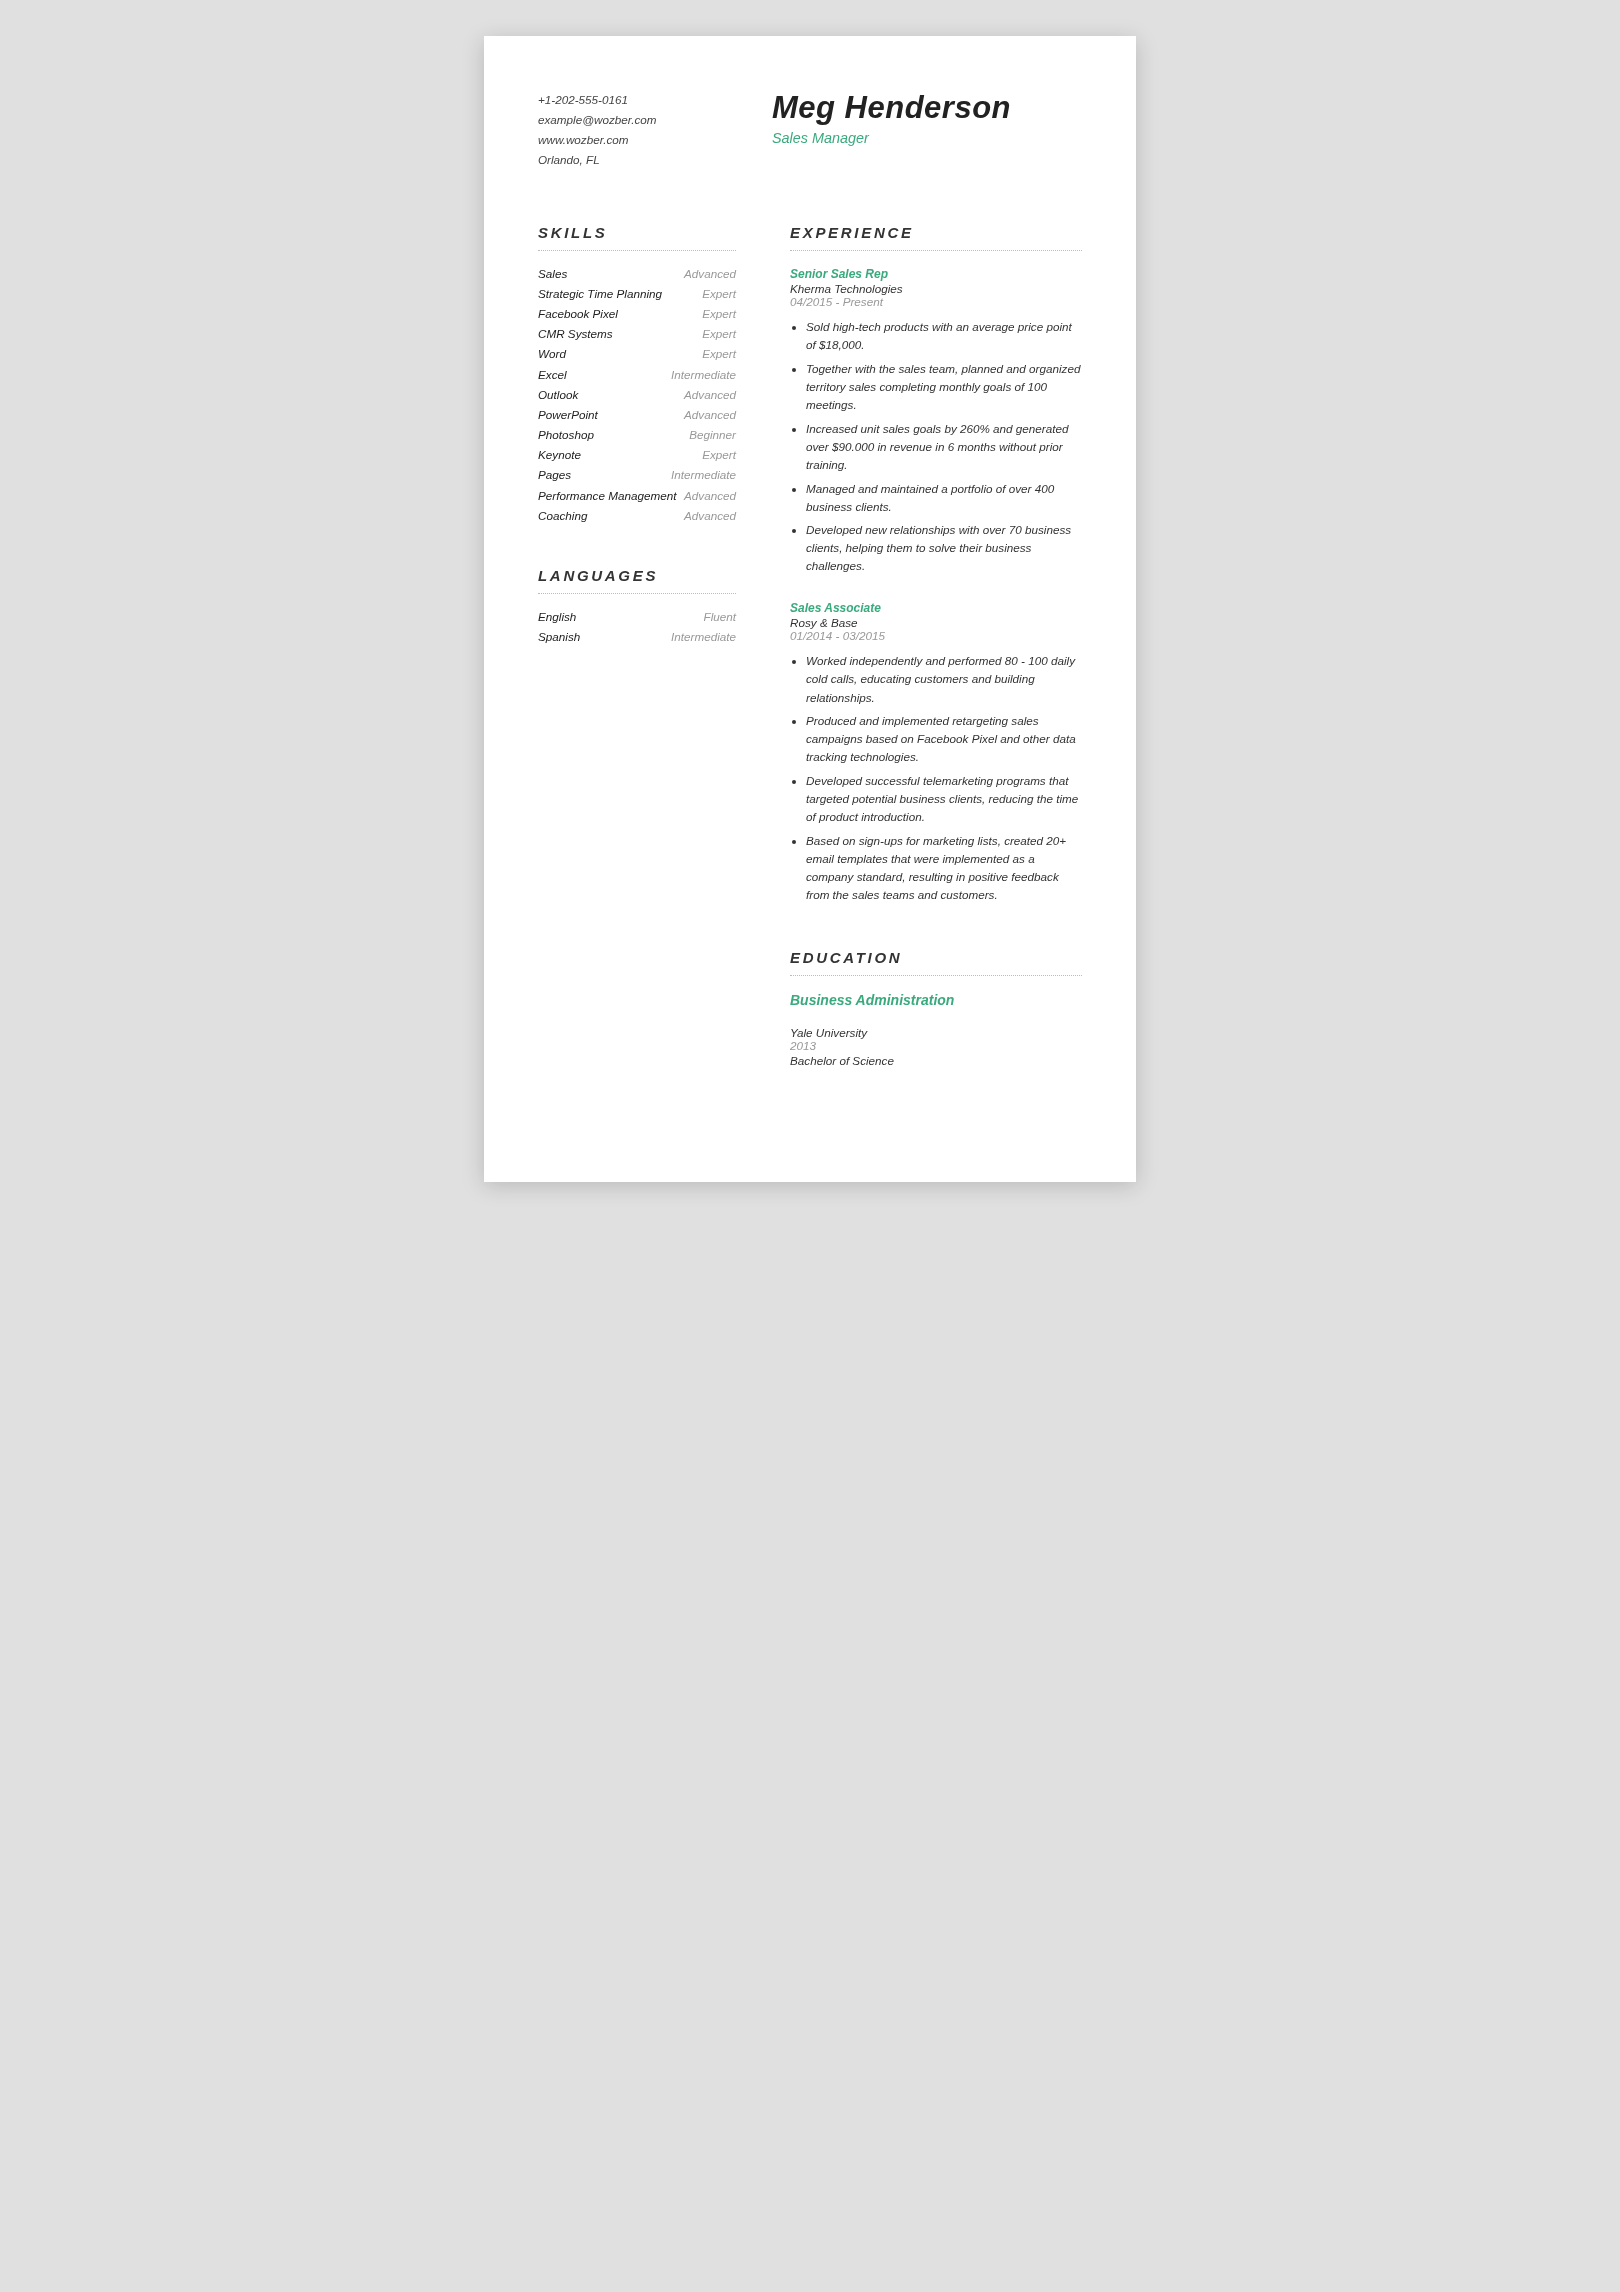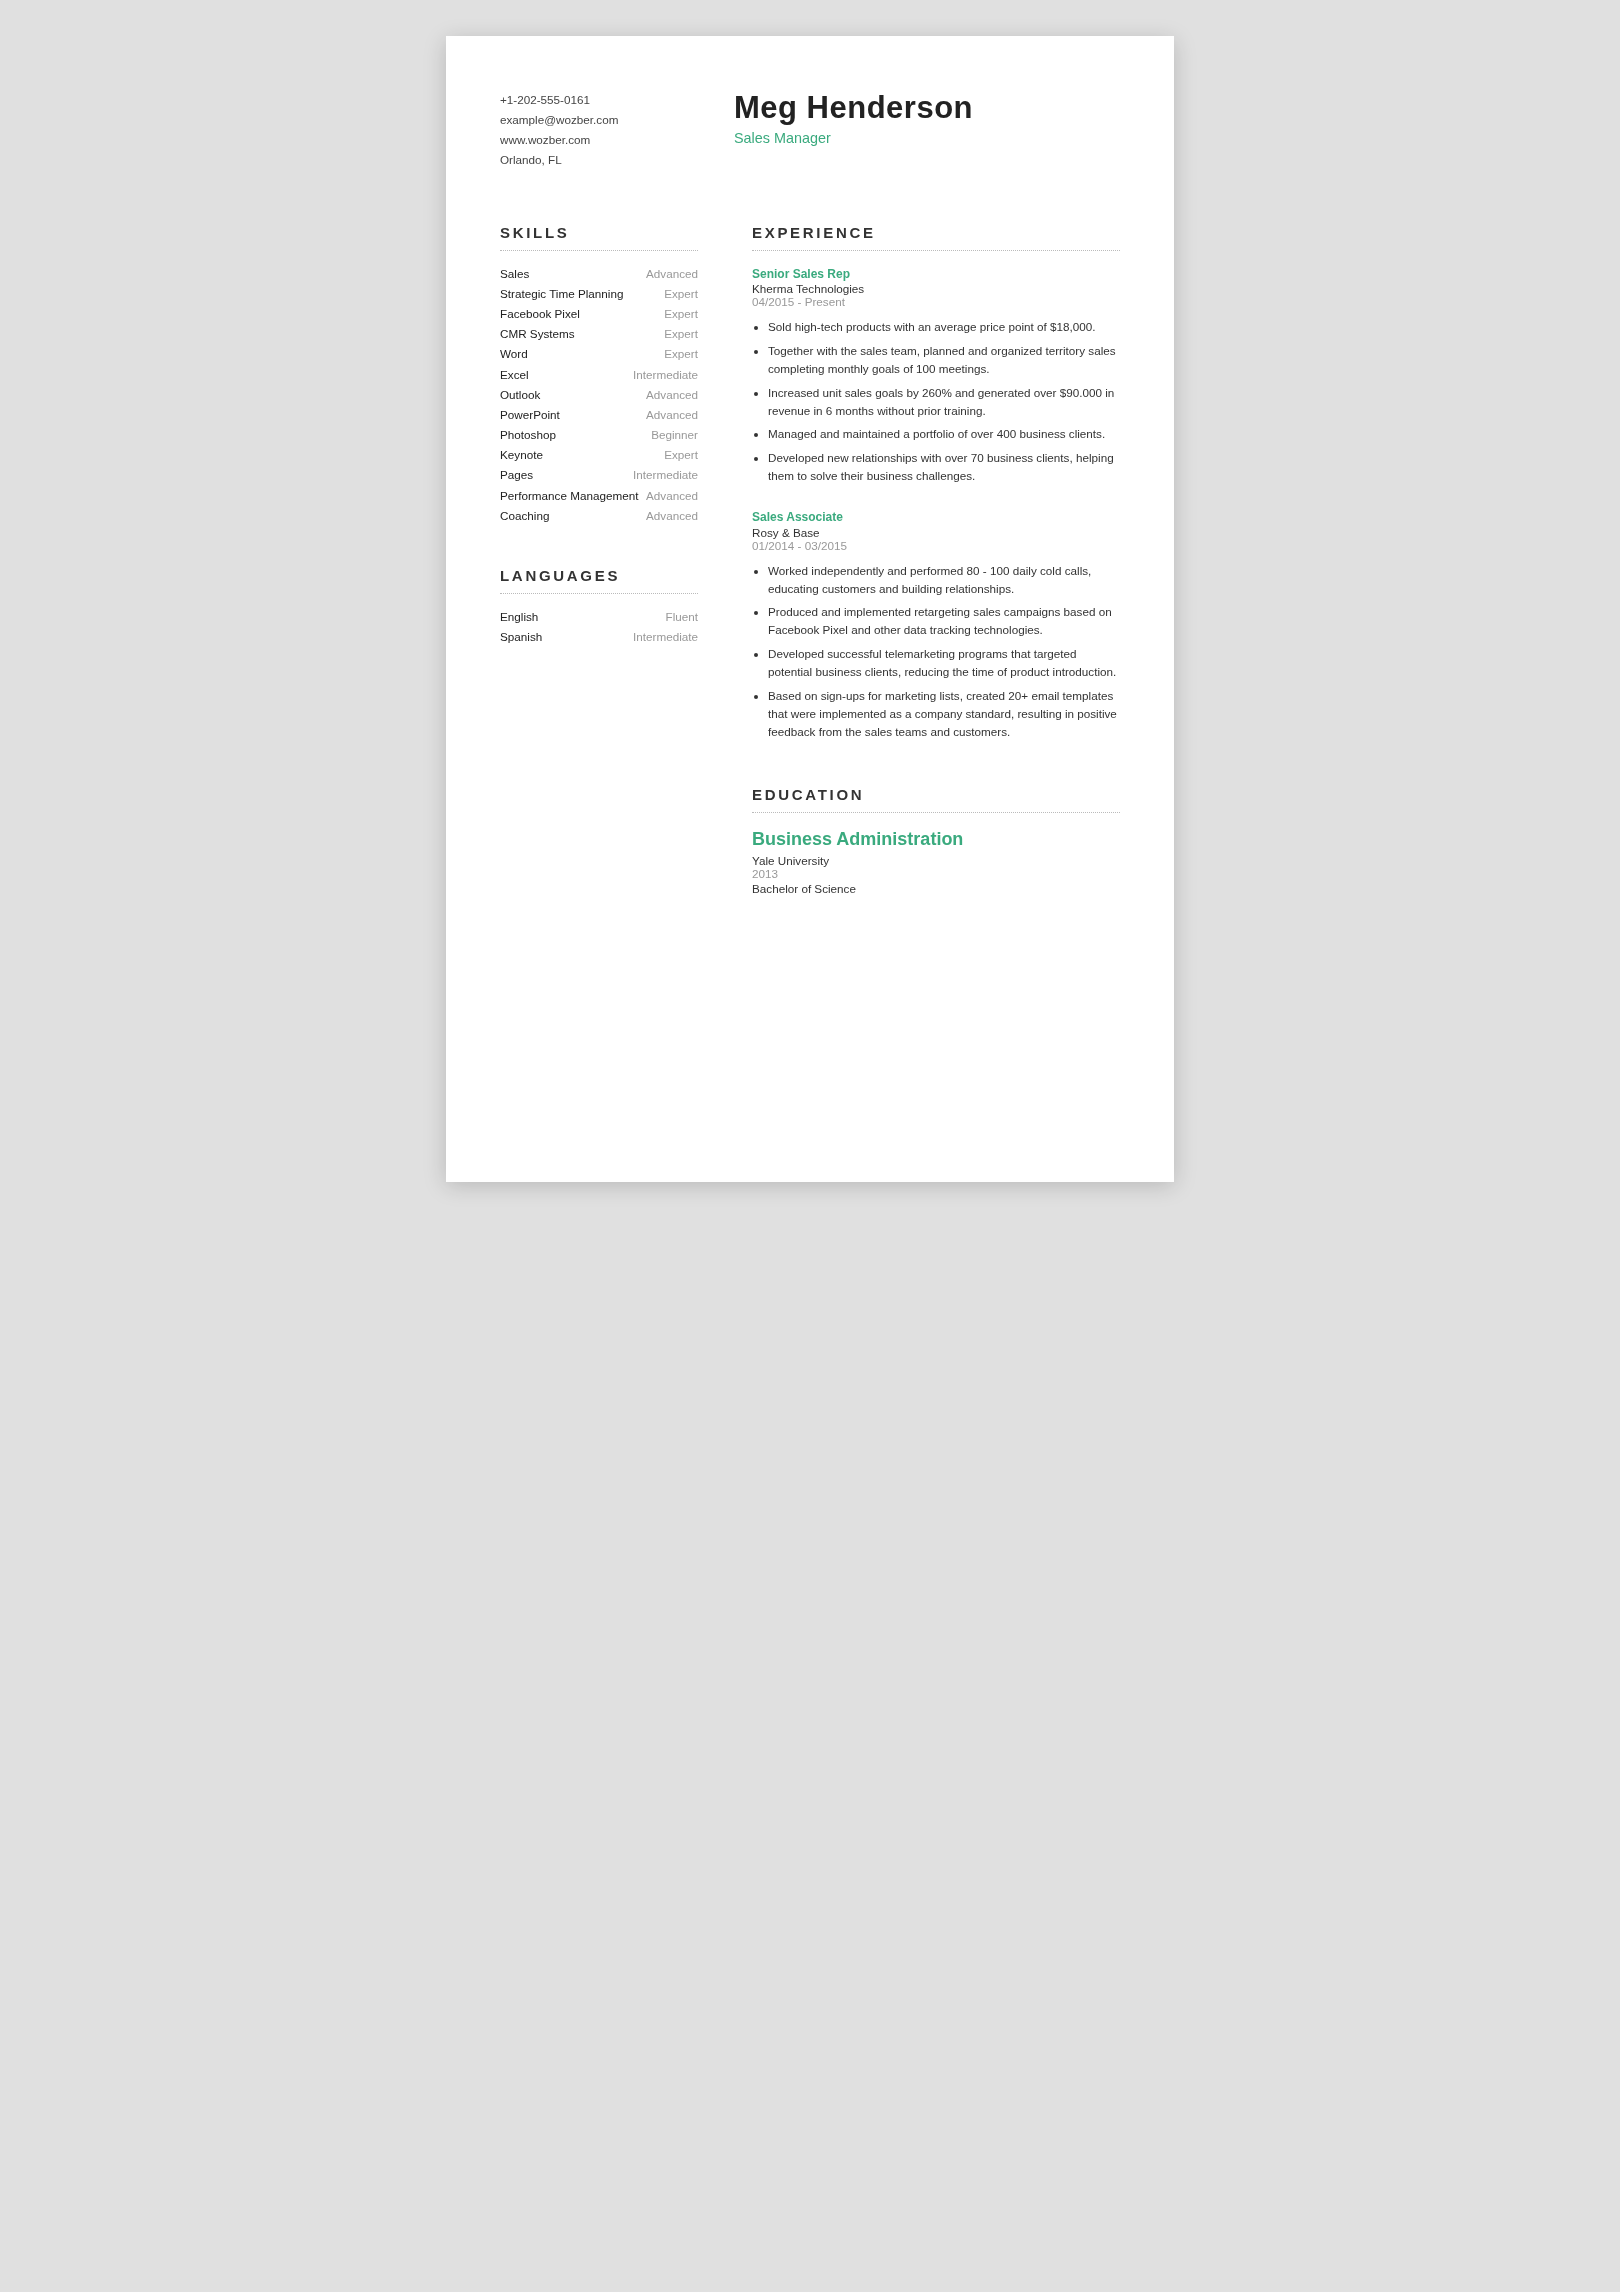--- a/index.html
+++ b/index.html
@@ -10,24 +10,25 @@
     body {
       background: #e0e0e0;
       display: flex;
       justify-content: center;
       align-items: flex-start;
       padding: 36px 18px;
       font-family: 'Georgia', 'Times New Roman', serif;
     }
     .resume {
       background: #ffffff;
-      width: 728px;
+      width: 652px;
       min-height: 1146px;
       padding: 54px 54px 72px 54px;
       box-shadow: 0 3.6px 21.6px rgba(0,0,0,0.18);
+      font-style: italic;
     }
     
     .header {
       display: flex;
       justify-content: space-between;
       align-items: flex-start;
       margin-bottom: 54px;
     }
     .header-left {
       font-size: 11.7px;
@@ -154,25 +155,25 @@
       color: #333;
       font-family: Arial, sans-serif;
       line-height: 1.55;
       margin-bottom: 5.4px;
     }
     
     .education-section {
       margin-bottom: 18px;
     }
     .edu-degree {
-      font-size: 18px;
+      font-size: 14px;
       font-weight: 700;
       color: #3aaa7e;
       font-family: Arial, sans-serif;
-      margin-bottom: 4px;
+      margin-bottom: 18px;
     }
     .edu-school {
       font-size: 11.7px;
       color: #333;
       font-family: Arial, sans-serif;
     }
     .edu-year {
       font-size: 11.7px;
       color: #999;
       font-family: Arial, sans-serif;

